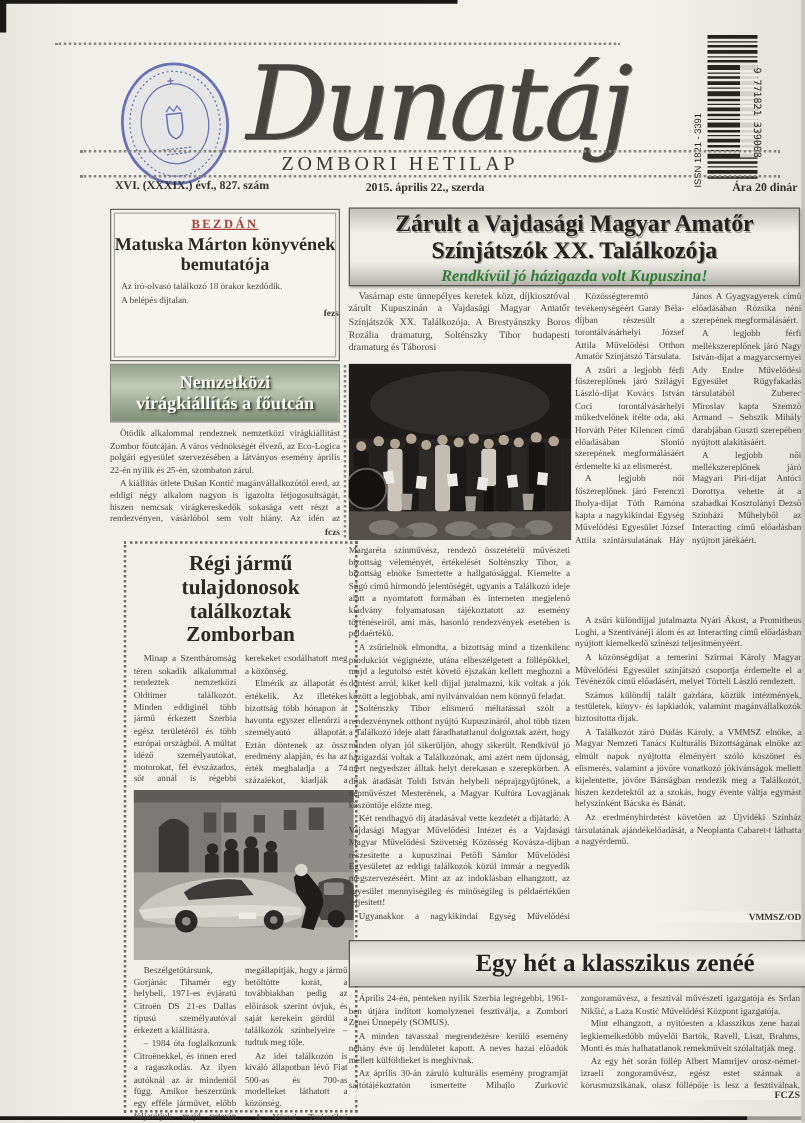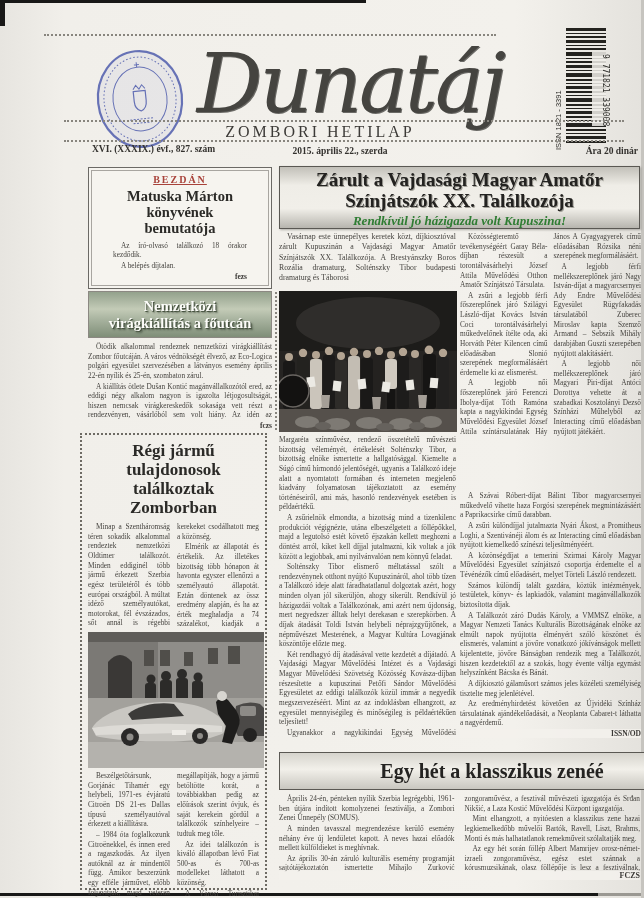--- a/index.html
+++ b/index.html
@@ -14,21 +14,21 @@
   .sig{font-weight:bold;font-size:7.5px;text-align:right;color:#3a3835;}
   .clip{overflow:hidden;}
   
   .logo{font-family:"DejaVu Serif",serif;font-weight:normal;font-style:italic;
         font-size:82px;letter-spacing:-3px;color:#454440;text-align:center;
         text-shadow:1px 1px 0 #6b6a66;}
   .tagline{font-size:16px;letter-spacing:3px;text-align:center;color:#3c3a37;}
   .infoline{font-size:9.5px;font-weight:bold;color:#33312e;}
   
   .bezdanbox{background:#f6f4ef;border:1px solid #6b6965;outline:1px solid #a8a5a0;outline-offset:-4px;
-             padding:6px 24px;box-sizing:border-box;}
+             padding:6px 0;box-sizing:border-box;}
   .kicker{color:#a8423a;font-weight:bold;font-size:10px;letter-spacing:2px;text-align:center;
           text-decoration:underline;}
   .h-article{font-weight:bold;text-align:center;color:#2b2a27;line-height:1.12;}
   .banner{background:linear-gradient(180deg,#93a18c 0%,#c3cbb7 38%,#a7b29e 62%,#7f8e78 100%);
           border:1px solid #8b8882;display:flex;align-items:center;justify-content:center;
           box-sizing:border-box;}
   .banner .h-article{color:#fdfdfa;font-size:14.5px;
           text-shadow:1px 1px 0 #46523f,2px 2px 2px rgba(30,40,28,.55);}
   .dottedbox{border:2px dotted #6e6b64;box-sizing:border-box;padding:4px 6px;background:transparent;}
   .cols2{columns:2;column-gap:7px;}
@@ -137,21 +137,21 @@
     <div class="h-article" style="padding:0 14px;">Nemzetközi virágkiállítás a főutcán</div>
   </div>
   <div class="abs t clip" style="left:88px;top:342px;width:184px;height:78px;font-family:Liberation Serif, serif;">
     <p>Ötödik alkalommal rendeznek nemzetközi virágkiállítást Zombor főutcáján. A város védnökségét élvező, az Eco-Logica polgári egyesület szervezésében a látványos esemény április 22-én nyílik és 25-én, szombaton zárul.</p>
     <p>A kiállítás ötlete Dušan Kontić magánvállalkozótól ered, az eddigi négy alkalom nagyon is igazolta létjogosultságát, hiszen nemcsak virágkereskedők sokasága vett részt a rendezvényen, vásárlóból sem volt hiány. Az idén az eddigieknél is nagyobb szabásúra tervezik a rendezvényt, emiatt a szokásos két nap helyett négy napig tart. A szervezésben koordinátorként a Zelenilo és a Čistoća kommunális közvállalat, a Koloseum polgári egyesület és az újvidéki AstraGroup vesz részt.</p>
   </div>
   <div class="abs sig" style="left:88px;top:421px;width:184px;">fczs</div>
 
   <div class="vdot" style="left:275px;top:292px;height:138px;"></div>
 
-  <div class="abs dottedbox" style="left:80px;top:433px;width:187px;height:457px;">
+  <div class="abs dottedbox" style="left:99px;top:433px;width:187px;height:457px;">
     <div class="h-article" style="font-size:17px;margin:2px 0 5px 0;">Régi jármű tulajdonosok találkoztak Zomborban</div>
     <div class="t cols2 clip" style="height:108px;">
       <p>Minap a Szentháromság téren sokadik alkalommal rendeztek nemzetközi Oldtimer találkozót. Minden eddiginél több jármű érkezett Szerbia egész területéről és több európai országból. A múltat idéző személyautókat, motorokat, fél évszázados, sőt annál is régebbi kerekeket csodálhatott meg a közönség.</p>
       <p>Elmérik az állapotát és értékelik. Az illetékes bizottság több hónapon át havonta egyszer ellenőrzi a személyautó állapotát. Eztán döntenek az össz eredmény alapján, és ha az érték meghaladja a 74 százalékot, kiadják a veterán minősítést. Ezzel aztán lehet műszaki vizsgára menni. Tehát nem elegendő csupán az autó kora a veterán minősítés elnyeréséhez.</p>
 
     </div>
     <div style="margin:2px auto;width:176px;height:136px;">
       <svg width="176" height="136" viewBox="0 0 176 136">
         <rect width="176" height="136" fill="#aeaca7"></rect>
         <rect x="0" y="0" width="176" height="66" fill="#8f8d89"></rect>
@@ -287,30 +287,28 @@
 
   <div class="abs t cols2 clip" style="left:460px;top:232px;width:181px;height:256px;column-gap:6px;">
     <p>Közösségteremtő tevékenységéért Garay Béla-díjban részesült a torontálvásárhelyi József Attila Művelődési Otthon Amatőr Színjátszó Társulata.</p>
     <p>A zsűri a legjobb férfi főszereplőnek járó Szilágyi László-díjat Kovács István Coci torontálvásárhelyi műkedvelőnek ítélte oda, aki Horváth Péter Kilencen című előadásában Slonió szerepének megformálásáért érdemelte ki az elismerést.</p>
     <p>A legjobb női főszereplőnek járó Ferenczi Ibolya-díjat Tóth Ramóna kapta a nagykikindai Egység Művelődési Egyesület József Attila színtársulatának Háy János A Gyagyagyerek című előadásában Rózsika néni szerepének megformálásáért.</p>
     <p>A legjobb férfi mellékszereplőnek járó Nagy István-díjat a magyarcsernyei Ady Endre Művelődési Egyesület Rügyfakadás társulatából Zuberec Miroslav kapta Szemző Armand – Sebszik Mihály darabjában Guszti szerepében nyújtott alakításáért.</p>
     <p>A legjobb női mellékszereplőnek járó Magyari Piri-díjat Antóci Dorottya vehette át a szabadkai Kosztolányi Dezső Színházi Műhelyből az Interacting című előadásban nyújtott játékáért.</p>
   </div>
 
   <div class="abs t clip" style="left:460px;top:491px;width:181px;height:236px;">
-    <p>A Szávai Róbert-díjat Bálint Tibor magyarcsernyei műkedvelő vihette haza Forgósi szerepének megmintázásáért a Paprikacsirke című darabban.</p>
     <p>A zsűri különdíjjal jutalmazta Nyári Ákost, a Promitheus Loghi, a Szentivánéji álom és az Interacting című előadásban nyújtott kiemelkedő színészi teljesítményéért.</p>
     <p>A közönségdíjat a temerini Szirmai Károly Magyar Művelődési Egyesület színjátszó csoportja érdemelte el a Tévénézők című előadásért, melyet Törteli László rendezett.</p>
     <p>Számos különdíj talált gazdára, köztük intézmények, testületek, könyv- és lapkiadók, valamint magánvállalkozók biztosította díjak.</p>
     <p>A Találkozót záró Dudás Károly, a VMMSZ elnöke, a Magyar Nemzeti Tanács Kulturális Bizottságának elnöke az elmúlt napok nyújtotta élményért szóló köszönet és elismerés, valamint a jövőre vonatkozó jókívánságok mellett kijelentette, jövőre Bánságban rendezik meg a Találkozót, hiszen kezdetektől az a szokás, hogy évente váltja egymást helyszínként Bácska és Bánát.</p>
-    <p>A díjkiosztó gálaműsort számos jeles közéleti személyiség tisztelte meg jelenlétével.</p>
     <p>Az eredményhirdetést követően az Újvidéki Színház társulatának ajándékelőadását, a Neoplanta Cabaret-t láthatta a nagyérdemű.</p>
 
   </div>
-  <div class="abs sig" style="left:460px;top:729px;width:181px;background:rgba(243,241,236,.85);">ISSN/OD</div>
+  <div class="abs sig" style="left:460px;top:729px;width:181px;background:rgba(243,241,236,.85);">VMMSZ/OD</div>
 
   <div class="abs musicbox" style="left:279px;top:752px;width:426px;height:38px;">
     <div class="title">Egy hét a klasszikus zenéé</div>
   </div>
   <div class="abs t cols2 clip" style="left:279px;top:794px;width:361px;height:88px;column-gap:10px;">
     <p>Április 24-én, pénteken nyílik Szerbia legrégebbi, 1961-ben útjára indított komolyzenei fesztiválja, a Zombori Zenei Ünnepély (SOMUS).</p>
     <p>A minden tavasszal megrendezésre kerülő esemény néhány éve új lendületet kapott. A neves hazai előadók mellett külföldieket is meghívnak.</p>
     <p>Az április 30-án záruló kulturális esemény programját sajtótájékoztatón ismertette Mihajlo Zurković zongoraművész, a fesztivál művészeti igazgatója és Srđan Nikšić, a Laza Kostić Művelődési Központ igazgatója.</p>
     <p>Mint elhangzott, a nyitóesten a klasszikus zene hazai legkiemelkedőbb művelői Bartók, Ravell, Liszt, Brahms, Monti és más halhatatlanok remekműveit szólaltatják meg.</p>
     <p>Az egy hét során föllép Albert Mamrijev orosz-német-izraeli zongoraművész, egész estet szánnak a kórusmuzsikának, olasz föllépője is lesz a fesztiválnak, bemutatkozik Ivana Stefanović zeneszerző, matiné-előadásra hívják a kicsinyeket, és végül az újvidéki Camerata Academica kamarazenekar zárja a programot.</p>

